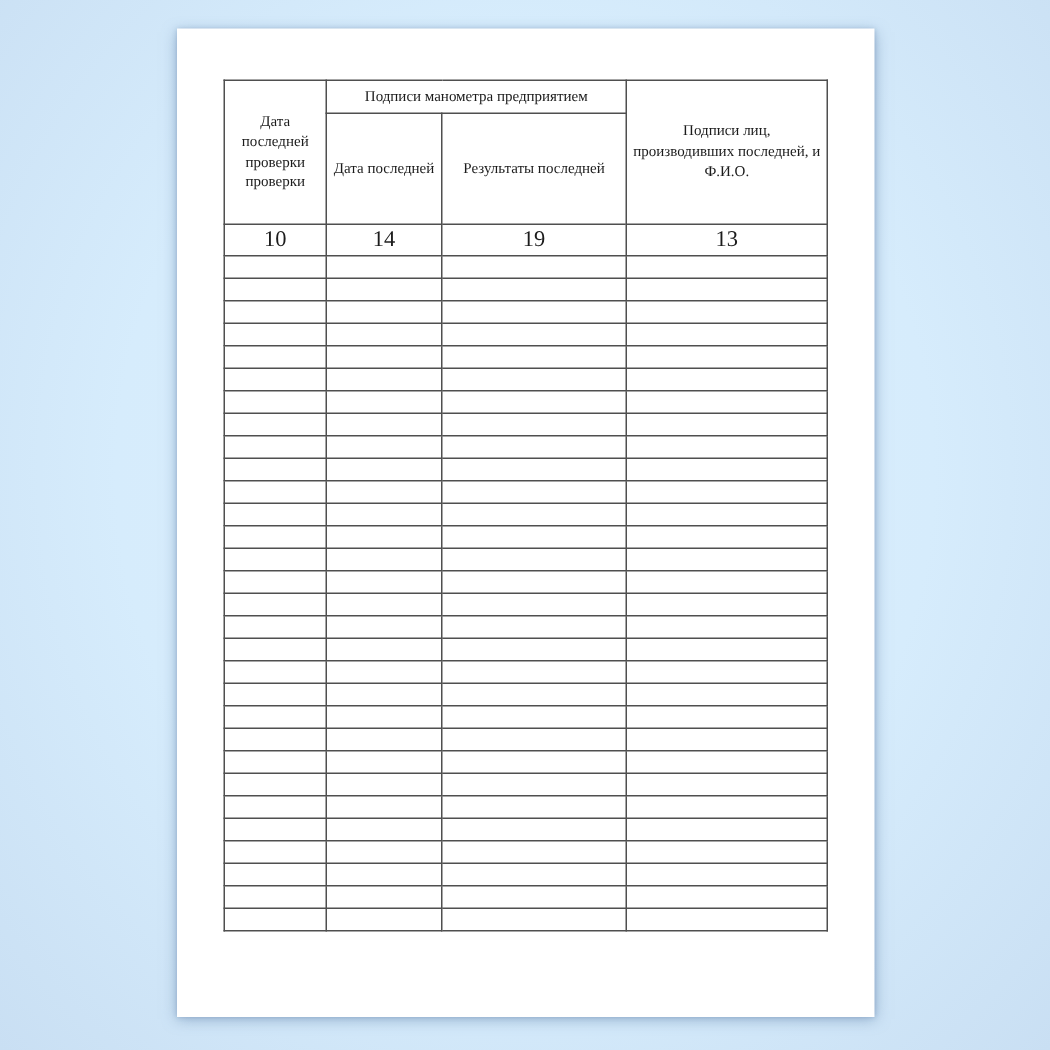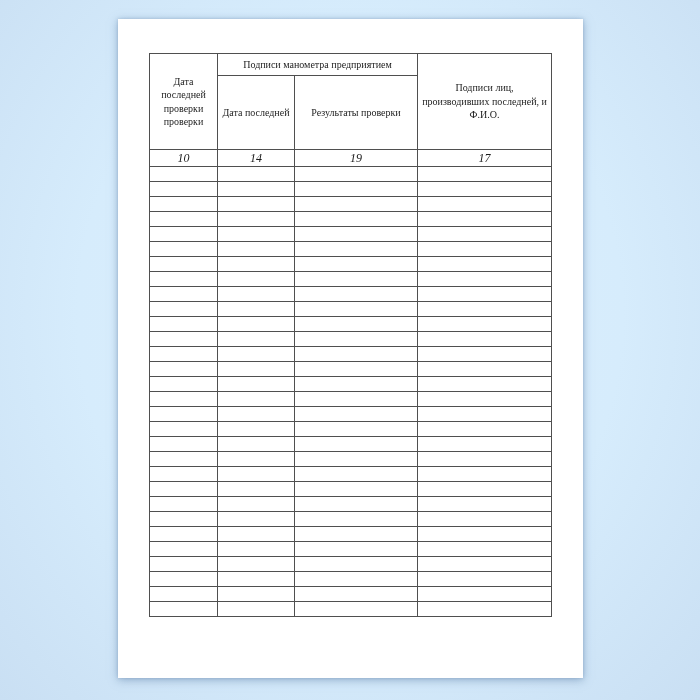--- a/index.html
+++ b/index.html
@@ -44,21 +44,21 @@
     font-weight: normal;
     text-align: center;
     vertical-align: middle;
     padding: 0 3px;
     font-size: 10px;
     line-height: 1.35;
     overflow: hidden;
   }
   tr.group-row th.group-cell { height: 22px; }
   tr.sub-row th { height: 74px; }
-  tr.num-row td { height: 14px; font-size: 12px; padding: 0 2px; font-style: italic; }
+  tr.num-row td { height: 14px; font-size: 15px; padding: 0 2px; }
   tbody.body-rows td { height: 15px; }
 </style>
 </head>
 <body>
 
 <div class="page">
   <table class="journal">
     <colgroup>
       <col style="width:68px">
       <col style="width:77px">
@@ -66,27 +66,27 @@
       <col style="width:134px">
     </colgroup>
     <thead>
       <tr class="group-row">
         <th rowspan="2">Дата последней проверки проверки</th>
         <th colspan="2" class="group-cell">Подписи манометра предприятием</th>
         <th rowspan="2">Подписи лиц, производивших последней, и Ф.И.О.</th>
       </tr>
       <tr class="sub-row">
         <th>Дата последней</th>
-        <th>Результаты проверки</th>
+        <th>Результаты последней</th>
       </tr>
       <tr class="num-row">
         <td>10</td>
         <td>14</td>
         <td>19</td>
-        <td>17</td>
+        <td>13</td>
       </tr>
     </thead>
     <tbody class="body-rows">
         <tr>
           <td></td>
           <td></td>
           <td></td>
           <td></td>
         </tr>
         <tr>

